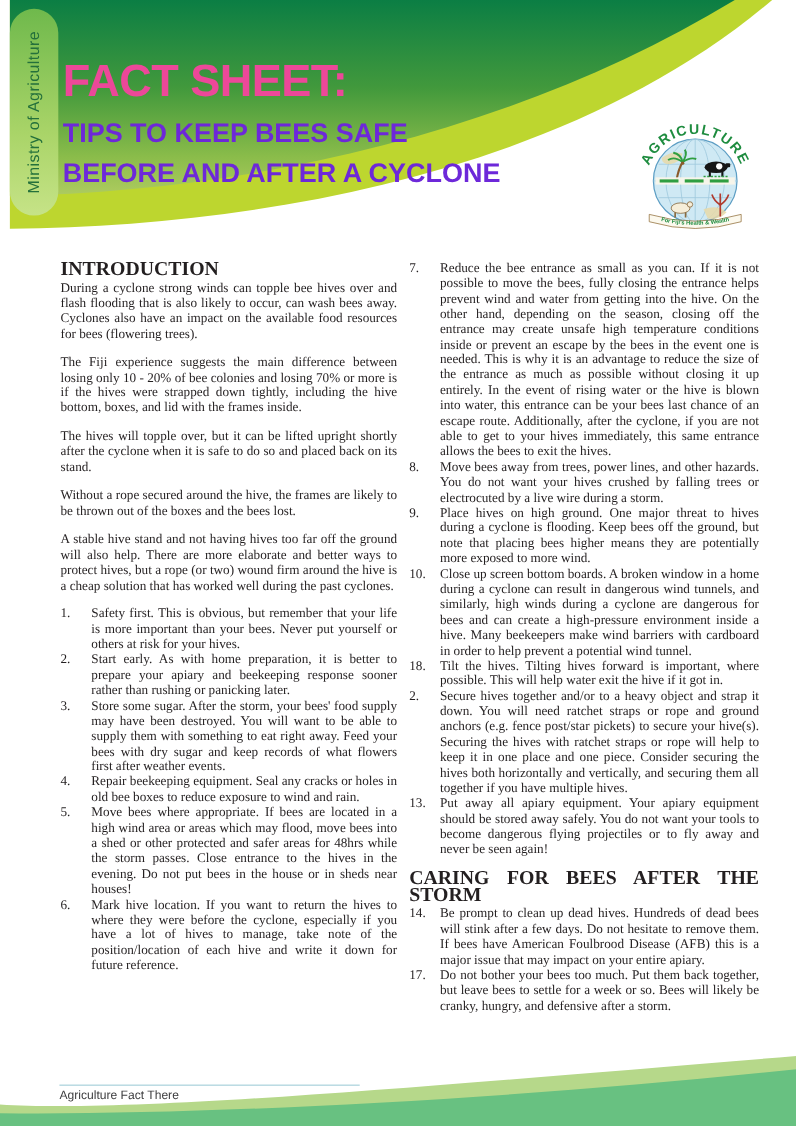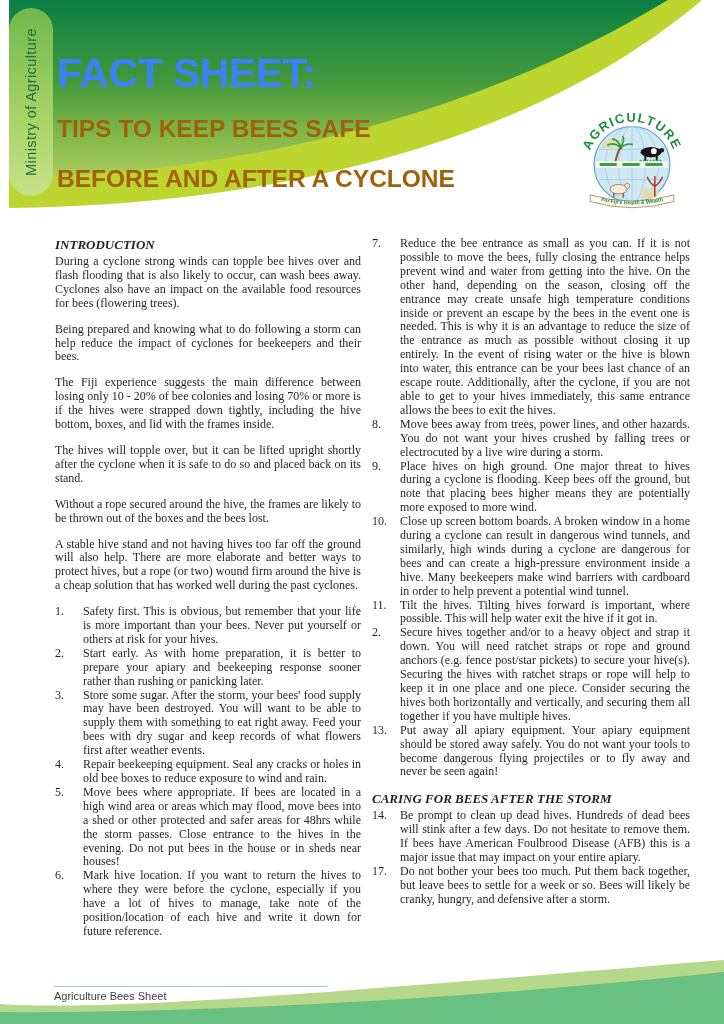--- a/index.html
+++ b/index.html
@@ -10,30 +10,30 @@
   
   .header-bg{position:absolute;top:0;left:0;}
   .ministry-tab{position:absolute;left:9px;top:8px;width:44px;height:188px;
     border-radius:22px;background:linear-gradient(#6fb94c,#a9d468 60%,#c6e387);}
   .ministry-tab .vtext{position:absolute;left:50%;top:50%;
     transform:translate(-50%,-50%) rotate(-90deg);white-space:nowrap;
     font-family:"Liberation Sans",sans-serif;font-size:14.5px;letter-spacing:.4px;
     color:#24703b;}
   .header-text{position:absolute;left:57px;top:50px;width:420px;}
   .kicker{font-family:"Liberation Sans",sans-serif;font-weight:800;font-size:41px;
-    color:#3b82f6;letter-spacing:-.5px;}
+    color:#ec4899;letter-spacing:-.5px;}
   .title{margin-top:7px;font-family:"Liberation Sans",sans-serif;font-weight:700;
-    font-size:24.5px;line-height:50px;color:#a16207;}
+    font-size:24.5px;line-height:36px;color:#6d28d9;}
   .logo{position:absolute;left:575px;top:98px;}
 
   
   .col{position:absolute;top:237px;font-size:12px;line-height:13.9px;text-align:justify;}
   .col-left{left:55px;width:306px;}
   .col-right{left:372px;width:318px;}
-  .col h2{font-size:13px;line-height:15px;margin:0 0 3px 0;font-weight:bold;font-style:italic;}
+  .col h2{font-size:18px;line-height:15px;margin:0 0 3px 0;font-weight:bold;}
   .col h2.gap-above{margin-top:12px;}
   .para{margin:0 0 12px 0;}
   .li{display:flex;margin:0;}
   .li .num{flex:0 0 28px;}
   .li .txt{flex:1;text-align:justify;}
 
   
   .footer-line{position:absolute;left:54px;top:986px;width:273px;height:1px;
     background:#a0ccd8;z-index:3;}
   .footer-label{position:absolute;left:54px;top:990px;z-index:3;
@@ -116,21 +116,20 @@
       <textPath href="#lg-motto" startOffset="50%" text-anchor="middle">For Fiji's Health &amp; Wealth</textPath>
     </text>
   </svg>
 
   <div class="col col-left">
     <h2>INTRODUCTION</h2>
     <div>
 
         <p class="para">During a cyclone strong winds can topple bee hives over and flash flooding that is also likely to occur, can wash bees away. Cyclones also have an impact on the available food resources for bees (flowering trees).</p>
 
-        <p class="para">Being prepared and knowing what to do following a storm can help reduce the impact of cyclones for beekeepers and their bees.</p>
 
         <p class="para">The Fiji experience suggests the main difference between losing only 10 - 20% of bee colonies and losing 70% or more is if the hives were strapped down tightly, including the hive bottom, boxes, and lid with the frames inside.</p>
 
         <p class="para">The hives will topple over, but it can be lifted upright shortly after the cyclone when it is safe to do so and placed back on its stand.</p>
 
         <p class="para">Without a rope secured around the hive, the frames are likely to be thrown out of the boxes and the bees lost.</p>
 
         <p class="para">A stable hive stand and not having hives too far off the ground will also help. There are more elaborate and better ways to protect hives, but a rope (or two) wound firm around the hive is a cheap solution that has worked well during the past cyclones.</p>
       </div>
     <div>
@@ -184,21 +183,21 @@
           <span class="num">9.</span>
           <span class="txt">Place hives on high ground. One major threat to hives during a cyclone is flooding. Keep bees off the ground, but note that placing bees higher means they are potentially more exposed to more wind.</span>
         </div>
 
         <div class="li">
           <span class="num">10.</span>
           <span class="txt">Close up screen bottom boards. A broken window in a home during a cyclone can result in dangerous wind tunnels, and similarly, high winds during a cyclone are dangerous for bees and can create a high-pressure environment inside a hive. Many beekeepers make wind barriers with cardboard in order to help prevent a potential wind tunnel.</span>
         </div>
 
         <div class="li">
-          <span class="num">11.</span>
+          <span class="num">18.</span>
           <span class="txt">Tilt the hives. Tilting hives forward is important, where possible. This will help water exit the hive if it got in.</span>
         </div>
 
         <div class="li">
           <span class="num">2.</span>
           <span class="txt">Secure hives together and/or to a heavy object and strap it down. You will need ratchet straps or rope and ground anchors (e.g. fence post/star pickets) to secure your hive(s). Securing the hives with ratchet straps or rope will help to keep it in one place and one piece. Consider securing the hives both horizontally and vertically, and securing them all together if you have multiple hives.</span>
         </div>
 
         <div class="li">
           <span class="num">13.</span>
@@ -214,19 +213,19 @@
         </div>
 
         <div class="li">
           <span class="num">17.</span>
           <span class="txt">Do not bother your bees too much. Put them back together, but leave bees to settle for a week or so. Bees will likely be cranky, hungry, and defensive after a storm.</span>
         </div>
       </div>
   </div>
 
   <div class="footer-line"></div>
-  <div class="footer-label">Agriculture Bees Sheet</div>
+  <div class="footer-label">Agriculture Fact There</div>
   <svg class="waves" width="724" height="70" viewBox="0 0 724 70">
     <path d="M0,50 C 120,58 380,34 724,6 L724,70 L0,70 Z" fill="#b6d88a"></path>
     <path d="M0,58 C 180,60 460,46 724,18 L724,70 L0,70 Z" fill="#68c181"></path>
   </svg>
 
 </div>
 
 </body></html>

